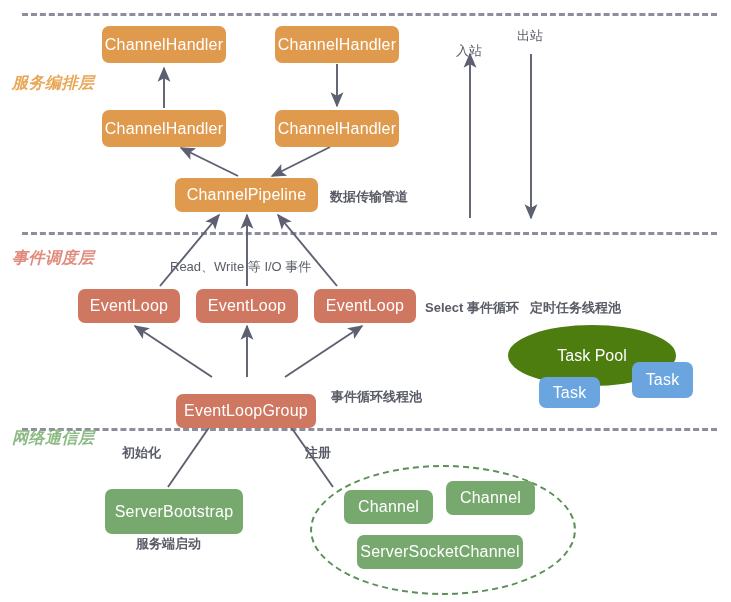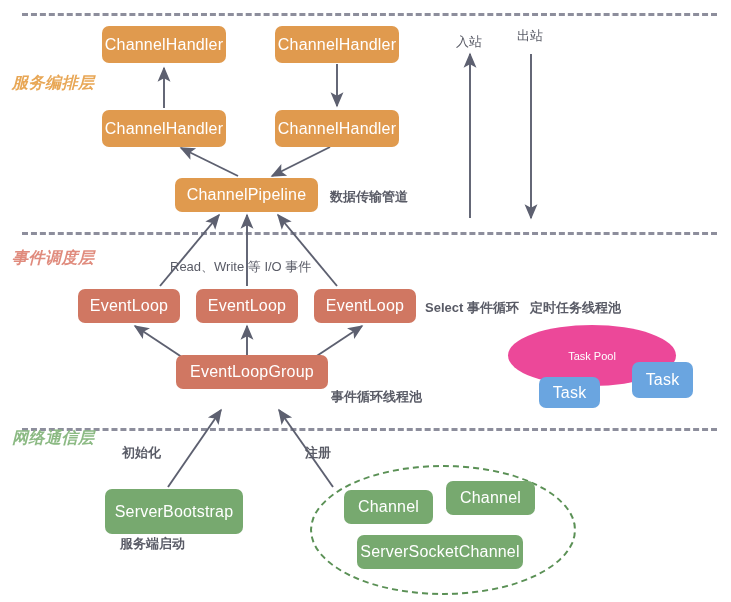--- a/index.html
+++ b/index.html
@@ -65,26 +65,26 @@
     position: absolute;
     left: 0; top: 0;
     width: 731px;
     height: 602px;
     z-index: 2;
     pointer-events: none;
   }
   .ellipse-pool {
     position: absolute;
     border-radius: 50%;
-    background: #ec4899;
+    background: #4d7c0f;
     display: flex;
     align-items: center;
     justify-content: center;
     color: #ffffff;
-    font-size: 11px;
+    font-size: 16px;
     z-index: 5;
   }
   .dashed-ellipse {
     position: absolute;
     border: 2px dashed #5a9055;
     border-radius: 50%;
     z-index: 3;
     box-sizing: border-box;
   }
 </style>
@@ -140,52 +140,52 @@
   <div class="node orange" style="left:275px; top:26px; width:124px; height:37px;">ChannelHandler</div>
 
   <div class="node orange" style="left:102px; top:110px; width:124px; height:37px;">ChannelHandler</div>
 
   <div class="node orange" style="left:275px; top:110px; width:124px; height:37px;">ChannelHandler</div>
 
   <div class="node orange" style="left:175px; top:178px; width:143px; height:34px;">ChannelPipeline</div>
 
   <div class="caption cn" style="left:330px; top:188px;">数据传输管道</div>
 
-  <div class="caption" style="left:456px; top:33px;">入站</div>
+  <div class="caption" style="left:456px; top:42px;">入站</div>
   <div class="caption" style="left:517px; top:27px;">出站</div>
 
   <div class="caption" style="left:170px; top:258px;">Read、Write 等 I/O 事件</div>
 
   <div class="node red" style="left:78px; top:289px; width:102px; height:34px;">EventLoop</div>
 
   <div class="node red" style="left:196px; top:289px; width:102px; height:34px;">EventLoop</div>
 
   <div class="node red" style="left:314px; top:289px; width:102px; height:34px;">EventLoop</div>
 
   <div class="caption cn" style="left:425px; top:299px;">Select 事件循环</div>
 
   <div class="caption cn" style="left:530px; top:299px;">定时任务线程池</div>
 
-  <div class="node red" style="left:176px; top:355px; width:152px; height:34px;">EventLoopGroup</div>
+  <div class="node red" style="left:176px; top:394px; width:140px; height:34px;">EventLoopGroup</div>
 
   <div class="caption cn" style="left:331px; top:388px;">事件循环线程池</div>
 
   <div class="ellipse-pool" style="left:508px; top:325px; width:168px; height:61px;">Task Pool</div>
 
   <div class="node blue" style="left:539px; top:377px; width:61px; height:31px; z-index:6;">Task</div>
 
   <div class="node blue" style="left:632px; top:362px; width:61px; height:36px; z-index:6;">Task</div>
 
   <div class="caption cn" style="left:122px; top:444px;">初始化</div>
 
   <div class="caption cn" style="left:305px; top:444px;">注册</div>
 
   <div class="node green" style="left:105px; top:489px; width:138px; height:45px;">ServerBootstrap</div>
 
-  <div class="caption cn" style="left:120px; top:535px;">服务端启动</div>
+  <div class="caption cn" style="left:136px; top:535px;">服务端启动</div>
 
   <div class="dashed-ellipse" style="left:310px; top:465px; width:266px; height:130px;"></div>
 
   <div class="node green" style="left:344px; top:490px; width:89px; height:34px;">Channel</div>
 
   <div class="node green" style="left:446px; top:481px; width:89px; height:34px;">Channel</div>
 
   <div class="node green" style="left:357px; top:535px; width:166px; height:34px;">ServerSocketChannel</div>
 
 </div>

